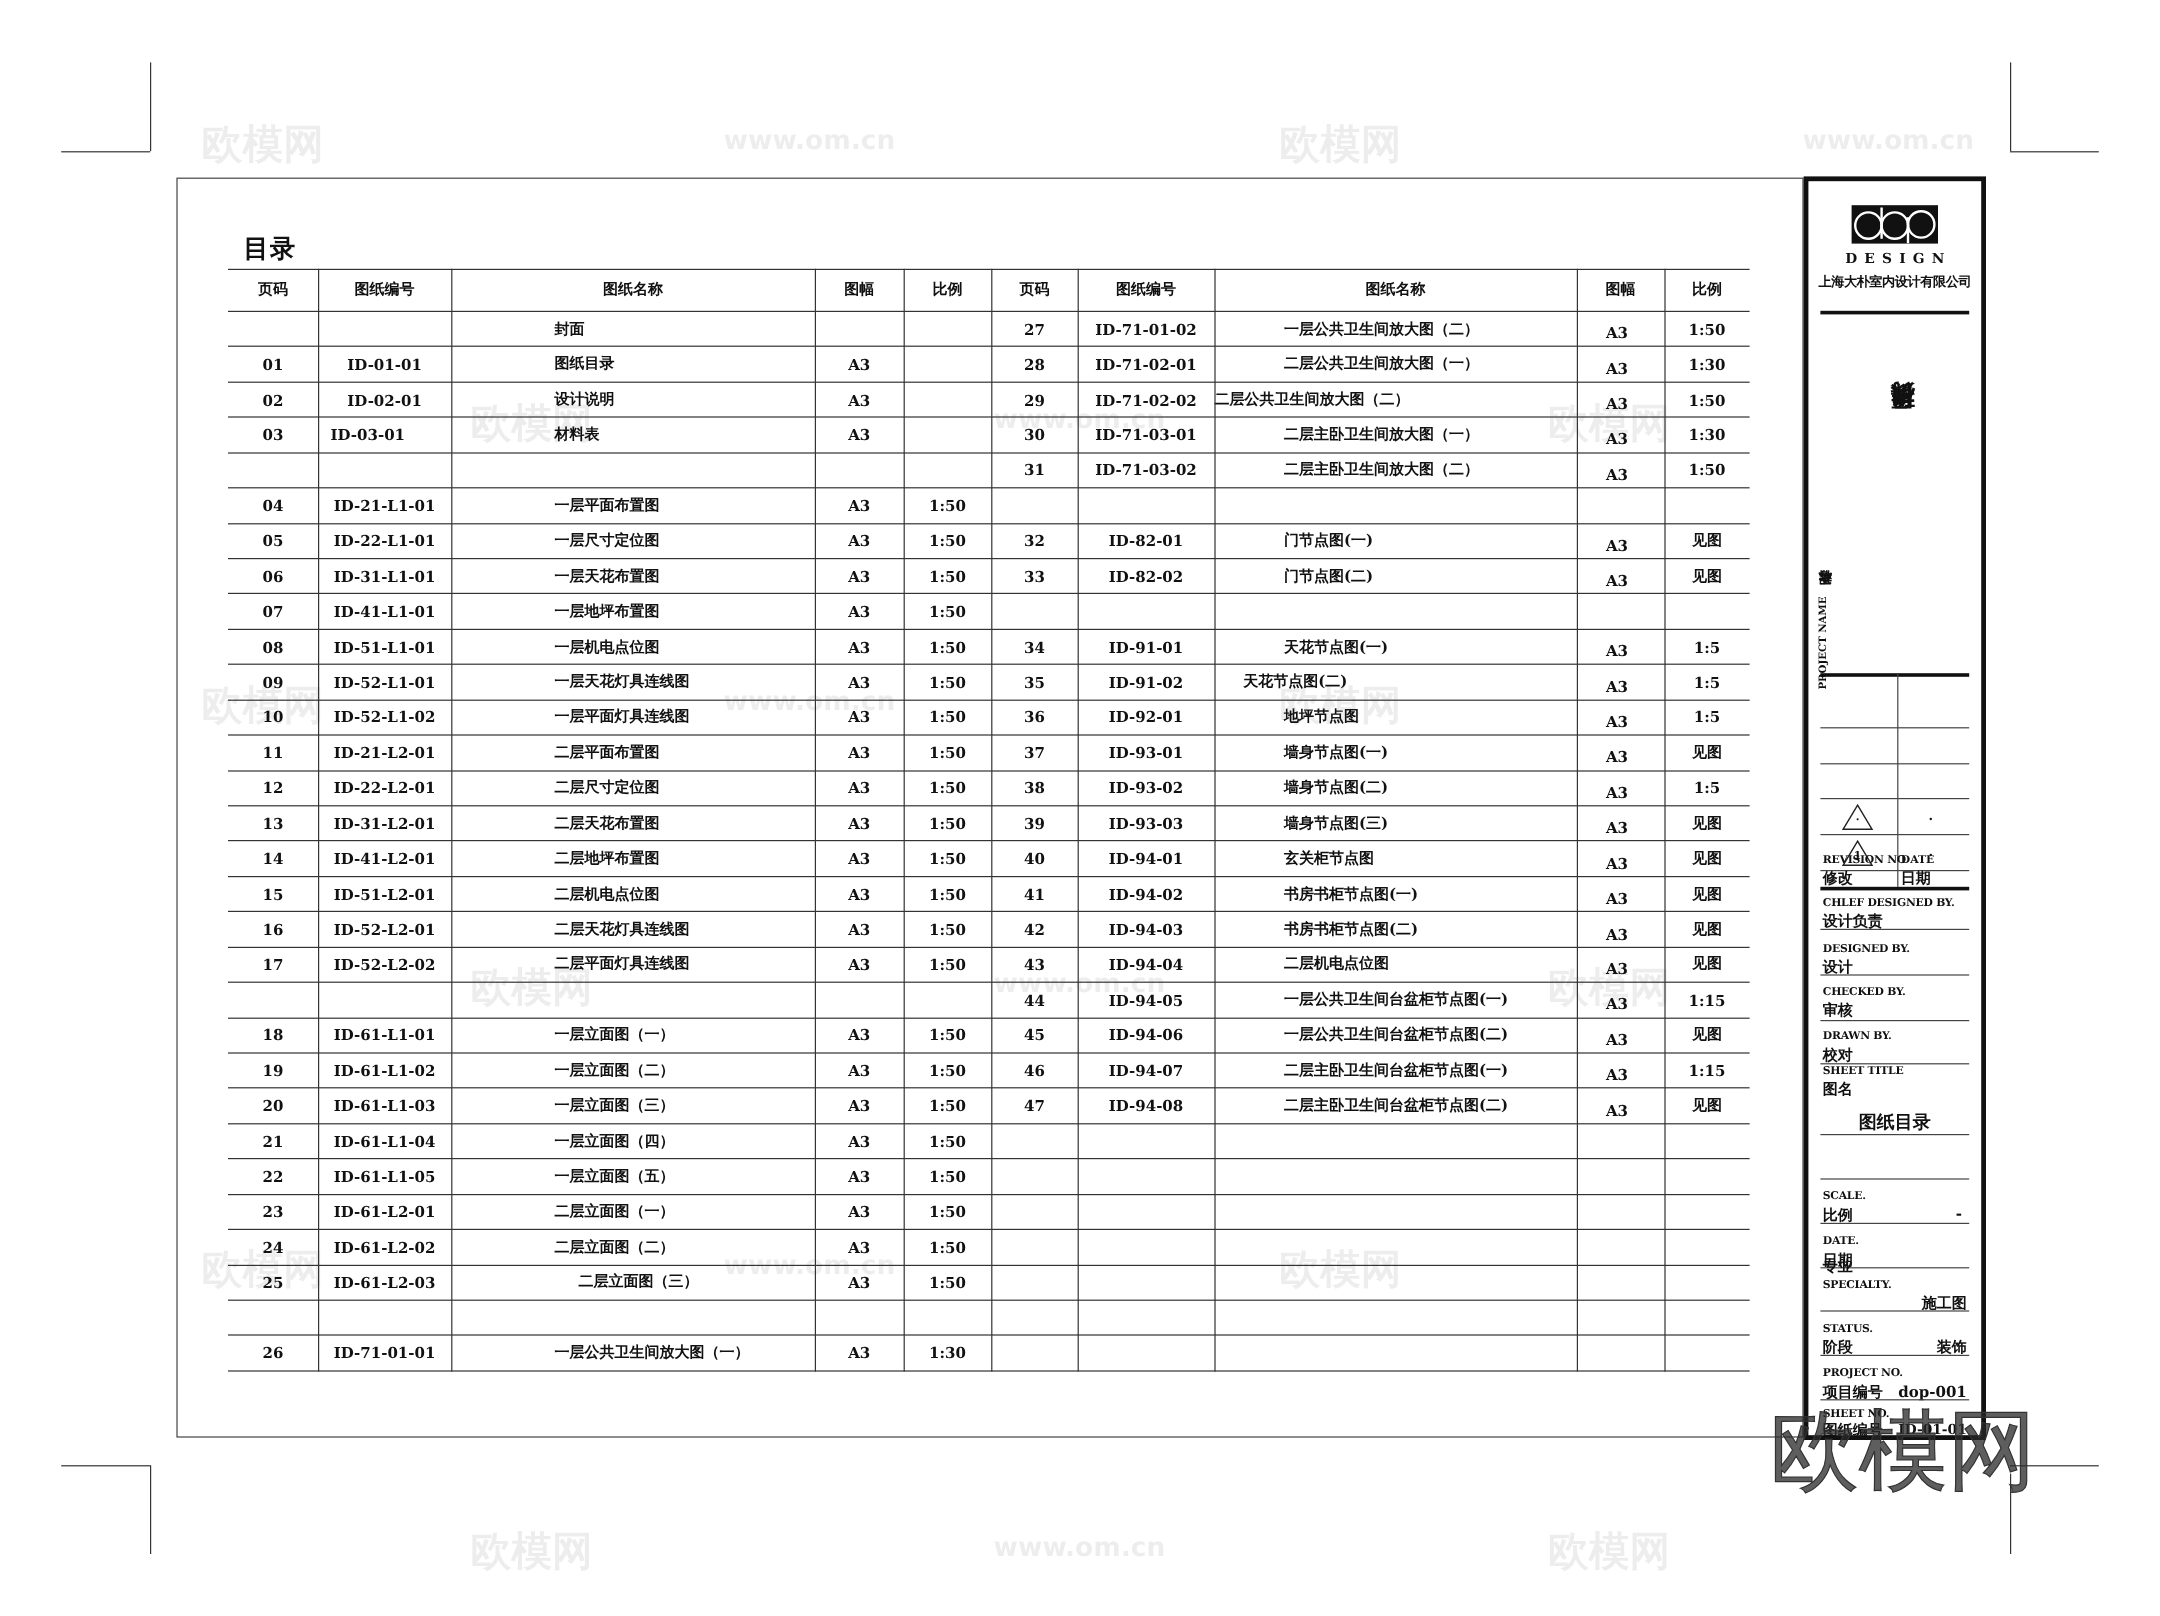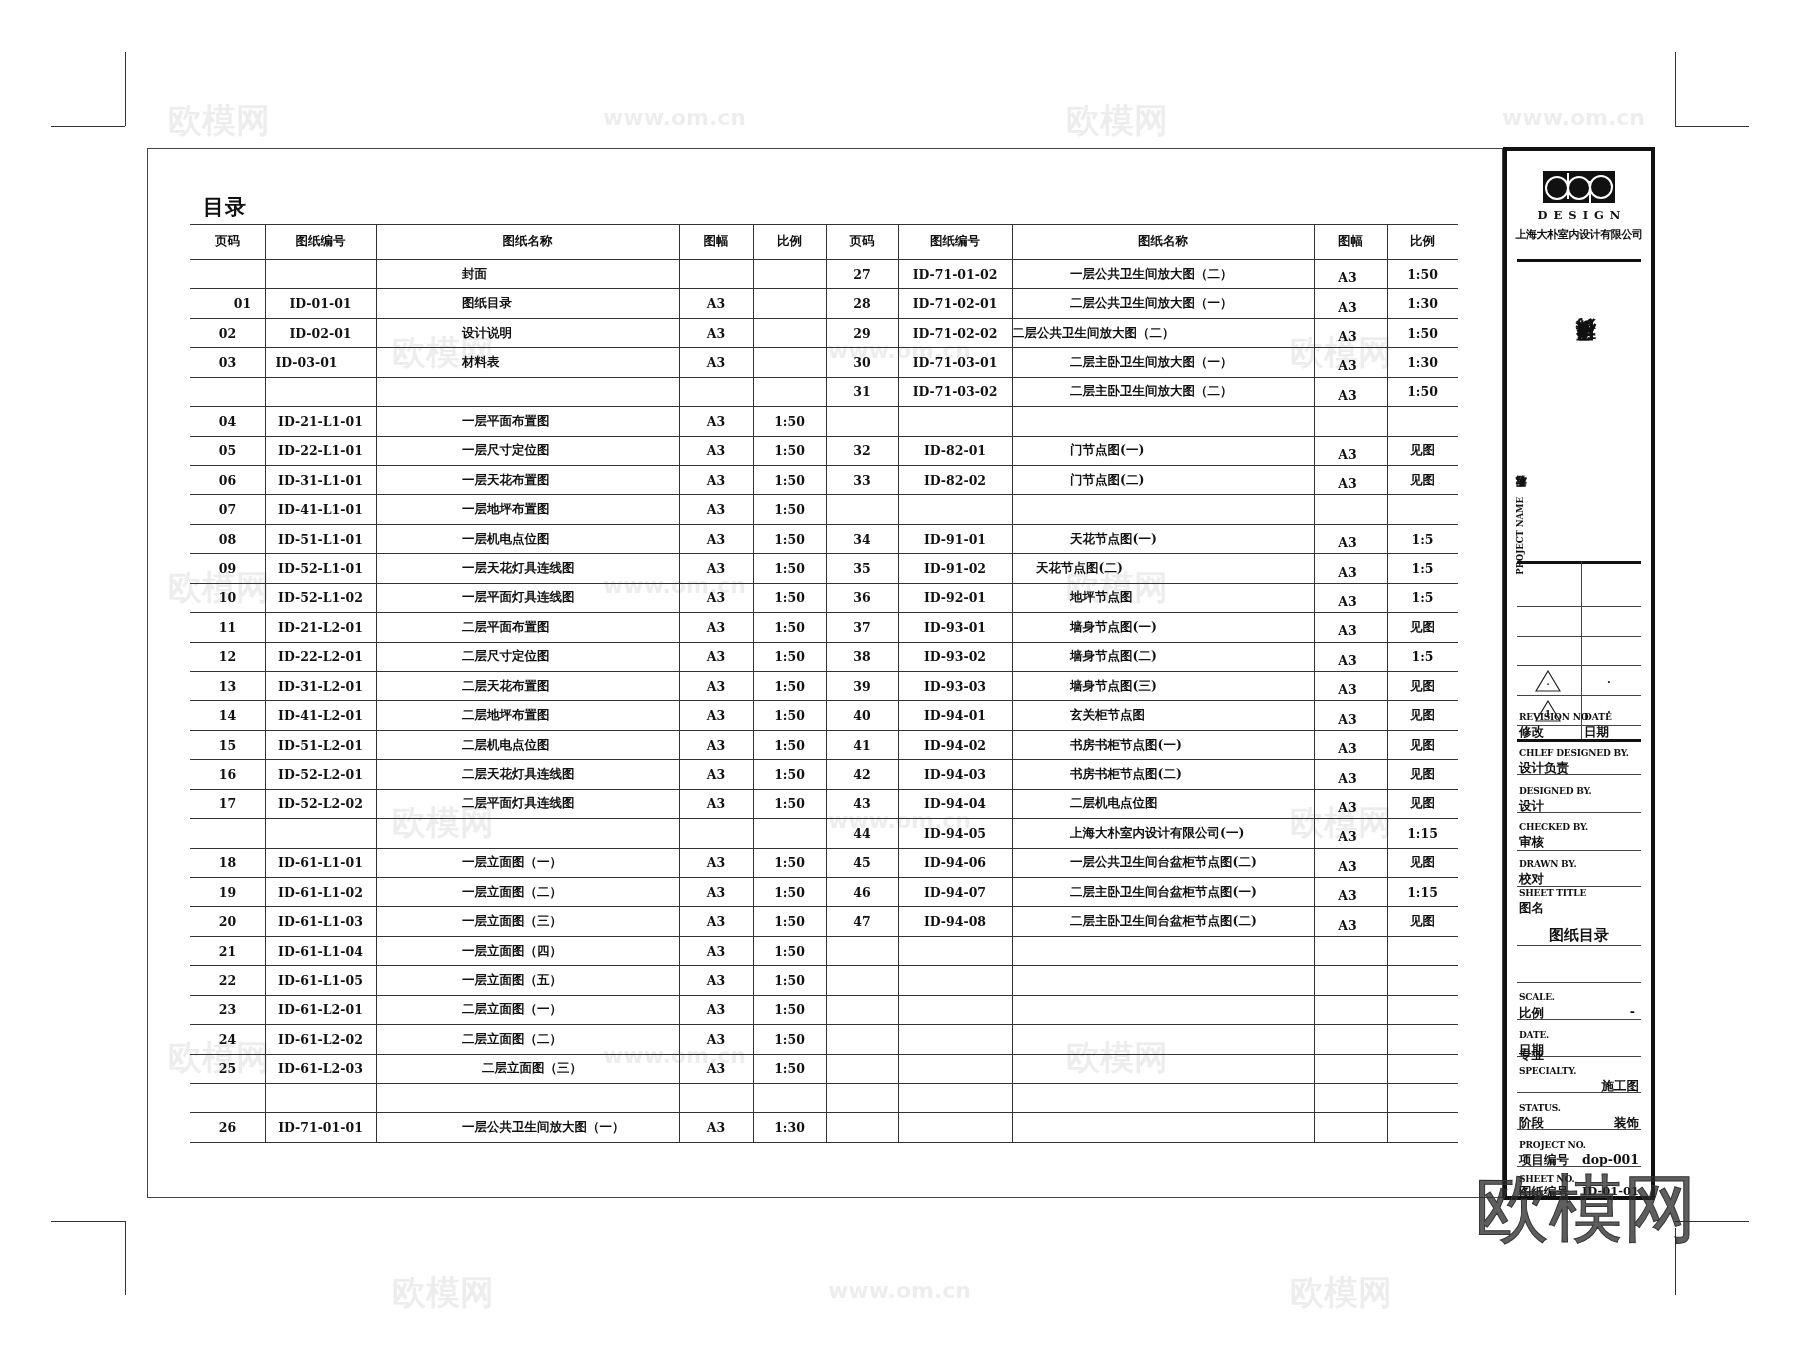--- a/index.html
+++ b/index.html
@@ -87,21 +87,21 @@
       <div class="cell" style="left: 186px; width: 303px; justify-content: flex-start; padding-left: 86px; box-sizing: border-box;">封面</div>
       <div class="cell" style="left: 489px; width: 74px;"></div>
       <div class="cell" style="left: 563px; width: 73px;"></div>
       <div class="cell" style="left: 636px; width: 72px;">27</div>
       <div class="cell" style="left: 708px; width: 114px;">ID-71-01-02</div>
       <div class="cell name" style="left: 822px; width: 302px; padding-left: 58px; box-sizing: border-box;">一层公共卫生间放大图（二）</div>
       <div class="cell" style="left: 1124px; width: 73px; padding-top: 7px; box-sizing: border-box; padding-right: 6px;">A3</div>
       <div class="cell" style="left: 1197px; width: 71px;">1:50</div>
     </div>
     <div class="row" style="top: 65.43px; height: 29.43px;">
-      <div class="cell" style="left: 15px; width: 75px; text-align: right;">01</div>
+      <div class="cell" style="left: 0px; width: 75px; text-align: right;">01</div>
       <div class="cell" style="left: 75px; width: 111px;">ID-01-01</div>
       <div class="cell" style="left: 186px; width: 303px; justify-content: flex-start; padding-left: 86px; box-sizing: border-box;">图纸目录</div>
       <div class="cell" style="left: 489px; width: 74px;">A3</div>
       <div class="cell" style="left: 563px; width: 73px;"></div>
       <div class="cell" style="left: 636px; width: 72px;">28</div>
       <div class="cell" style="left: 708px; width: 114px;">ID-71-02-01</div>
       <div class="cell name" style="left: 822px; width: 302px; padding-left: 58px; box-sizing: border-box;">二层公共卫生间放大图（一）</div>
       <div class="cell" style="left: 1124px; width: 73px; padding-top: 7px; box-sizing: border-box; padding-right: 6px;">A3</div>
       <div class="cell" style="left: 1197px; width: 71px;">1:30</div>
     </div>
@@ -310,21 +310,21 @@
       <div class="cell" style="left: 1197px; width: 71px;">见图</div>
     </div>
     <div class="row" style="top: 595.17px; height: 29.43px;">
       <div class="cell" style="left: 0px; width: 75px;"></div>
       <div class="cell" style="left: 75px; width: 111px;"></div>
       <div class="cell" style="left: 186px; width: 303px; justify-content: flex-start; padding-left: 86px; box-sizing: border-box;"></div>
       <div class="cell" style="left: 489px; width: 74px;"></div>
       <div class="cell" style="left: 563px; width: 73px;"></div>
       <div class="cell" style="left: 636px; width: 72px;">44</div>
       <div class="cell" style="left: 708px; width: 114px;">ID-94-05</div>
-      <div class="cell name" style="left: 822px; width: 302px; padding-left: 58px; box-sizing: border-box;">上海大朴室内设计有限公司(一)</div>
+      <div class="cell name" style="left: 822px; width: 302px; padding-left: 58px; box-sizing: border-box;">一层公共卫生间台盆柜节点图(一)</div>
       <div class="cell" style="left: 1124px; width: 73px; padding-top: 7px; box-sizing: border-box; padding-right: 6px;">A3</div>
       <div class="cell" style="left: 1197px; width: 71px;">1:15</div>
     </div>
     <div class="row" style="top: 624.6px; height: 29.43px;">
       <div class="cell" style="left: 0px; width: 75px;">18</div>
       <div class="cell" style="left: 75px; width: 111px;">ID-61-L1-01</div>
       <div class="cell" style="left: 186px; width: 303px; justify-content: flex-start; padding-left: 86px; box-sizing: border-box;">一层立面图（一）</div>
       <div class="cell" style="left: 489px; width: 74px;">A3</div>
       <div class="cell" style="left: 563px; width: 73px;">1:50</div>
       <div class="cell" style="left: 636px; width: 72px;">45</div>

